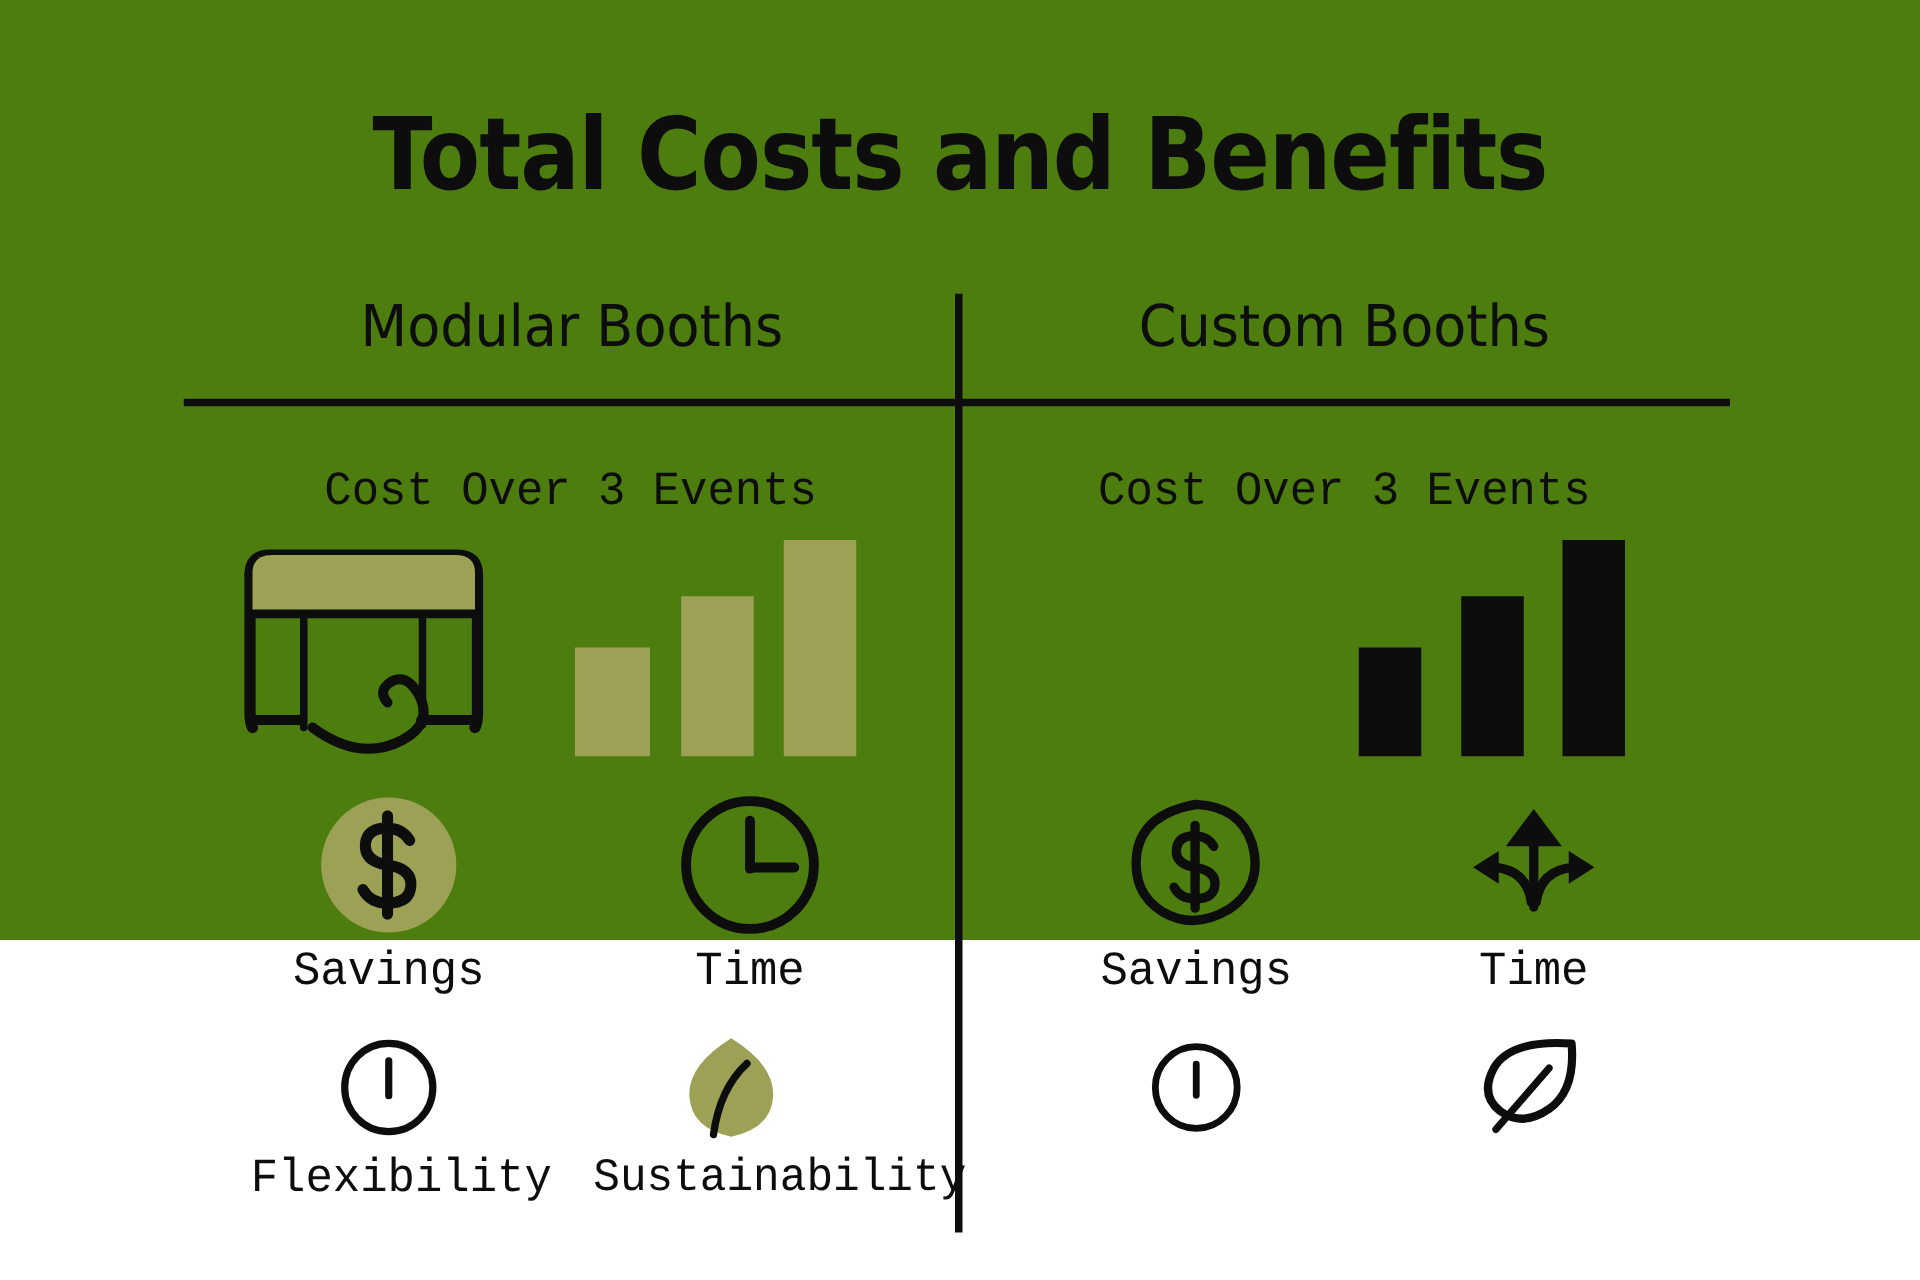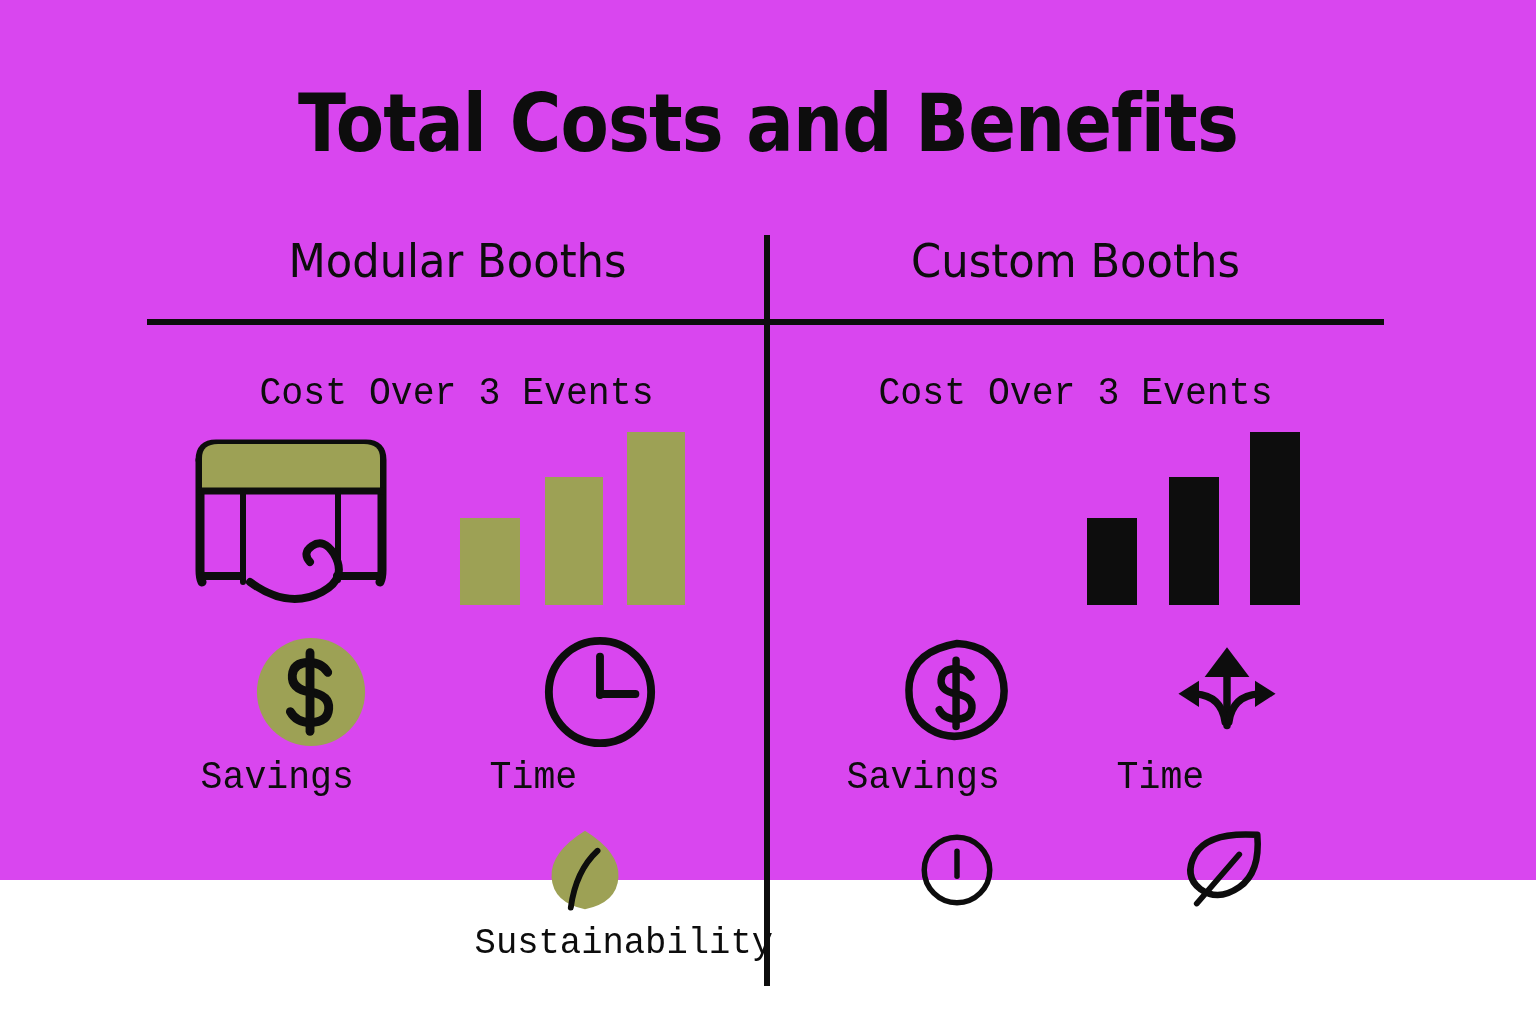--- a/index.html
+++ b/index.html
@@ -12,22 +12,22 @@
     height: 1024px;
     overflow: hidden;
     font-family: "DejaVu Sans", "Liberation Sans", sans-serif;
     color: #111111;
     position: relative;
   }
 
   #canvas {
     position: relative;
     width: 1536px;
-    height: 880px;
-    background: #d946ef;
+    height: 752px;
+    background: #4d7c0f;
   }
 
   
   .page-title {
     position: absolute;
     left: 0;
     top: 84px;
     width: 1536px;
     text-align: center;
     font-family: "DejaVu Sans", "Liberation Sans", sans-serif;
@@ -102,21 +102,21 @@
 
   .bar {
     position: absolute;
     bottom: 0;
   }
 
   
   .icon-cell {
     position: absolute;
     width: 230px;
-    text-align: left;
+    text-align: center;
   }
   .icon-art {
     height: 120px;
     display: flex;
     align-items: center;
     justify-content: center;
   }
   .icon-art.small { height: 96px; }
 
   .icon-label {
@@ -197,20 +197,29 @@
       <div class="icon-art">
         <svg viewBox="0 0 120 120" width="118" height="118">
           <circle cx="60" cy="60" r="52" fill="none" stroke="#0D0D0D" stroke-width="8"></circle>
           <line x1="60" y1="24" x2="60" y2="63" stroke="#0D0D0D" stroke-width="8" stroke-linecap="round"></line>
           <line x1="60" y1="62" x2="96" y2="62" stroke="#0D0D0D" stroke-width="8" stroke-linecap="round"></line>
         </svg>
       </div>
       <div class="icon-label">Time</div>
     </div>
 
+    <div class="icon-cell r3 c1">
+      <div class="icon-art small">
+        <svg viewBox="0 0 100 100" width="82" height="82">
+          <circle cx="50" cy="50" r="43" fill="none" stroke="#0D0D0D" stroke-width="7"></circle>
+          <line x1="50" y1="24" x2="50" y2="58" stroke="#0D0D0D" stroke-width="7" stroke-linecap="round"></line>
+        </svg>
+      </div>
+      <div class="icon-label">Flexibility</div>
+    </div>
 
     <div class="icon-cell r3 c2">
       <div class="icon-art small">
         <svg viewBox="0 0 110 110" width="92" height="92">
           <path d="M55 8 q42 26 40 56 q-2 30 -40 38 q-38 -8 -40 -38 q-2 -30 40 -56 z" fill="#9DA155" stroke="none"></path>
           <path d="M70 32 q-26 24 -32 68" fill="none" stroke="#0D0D0D" stroke-width="7" stroke-linecap="round"></path>
         </svg>
       </div>
       <div class="icon-label tight">Sustainability</div>
     </div>

